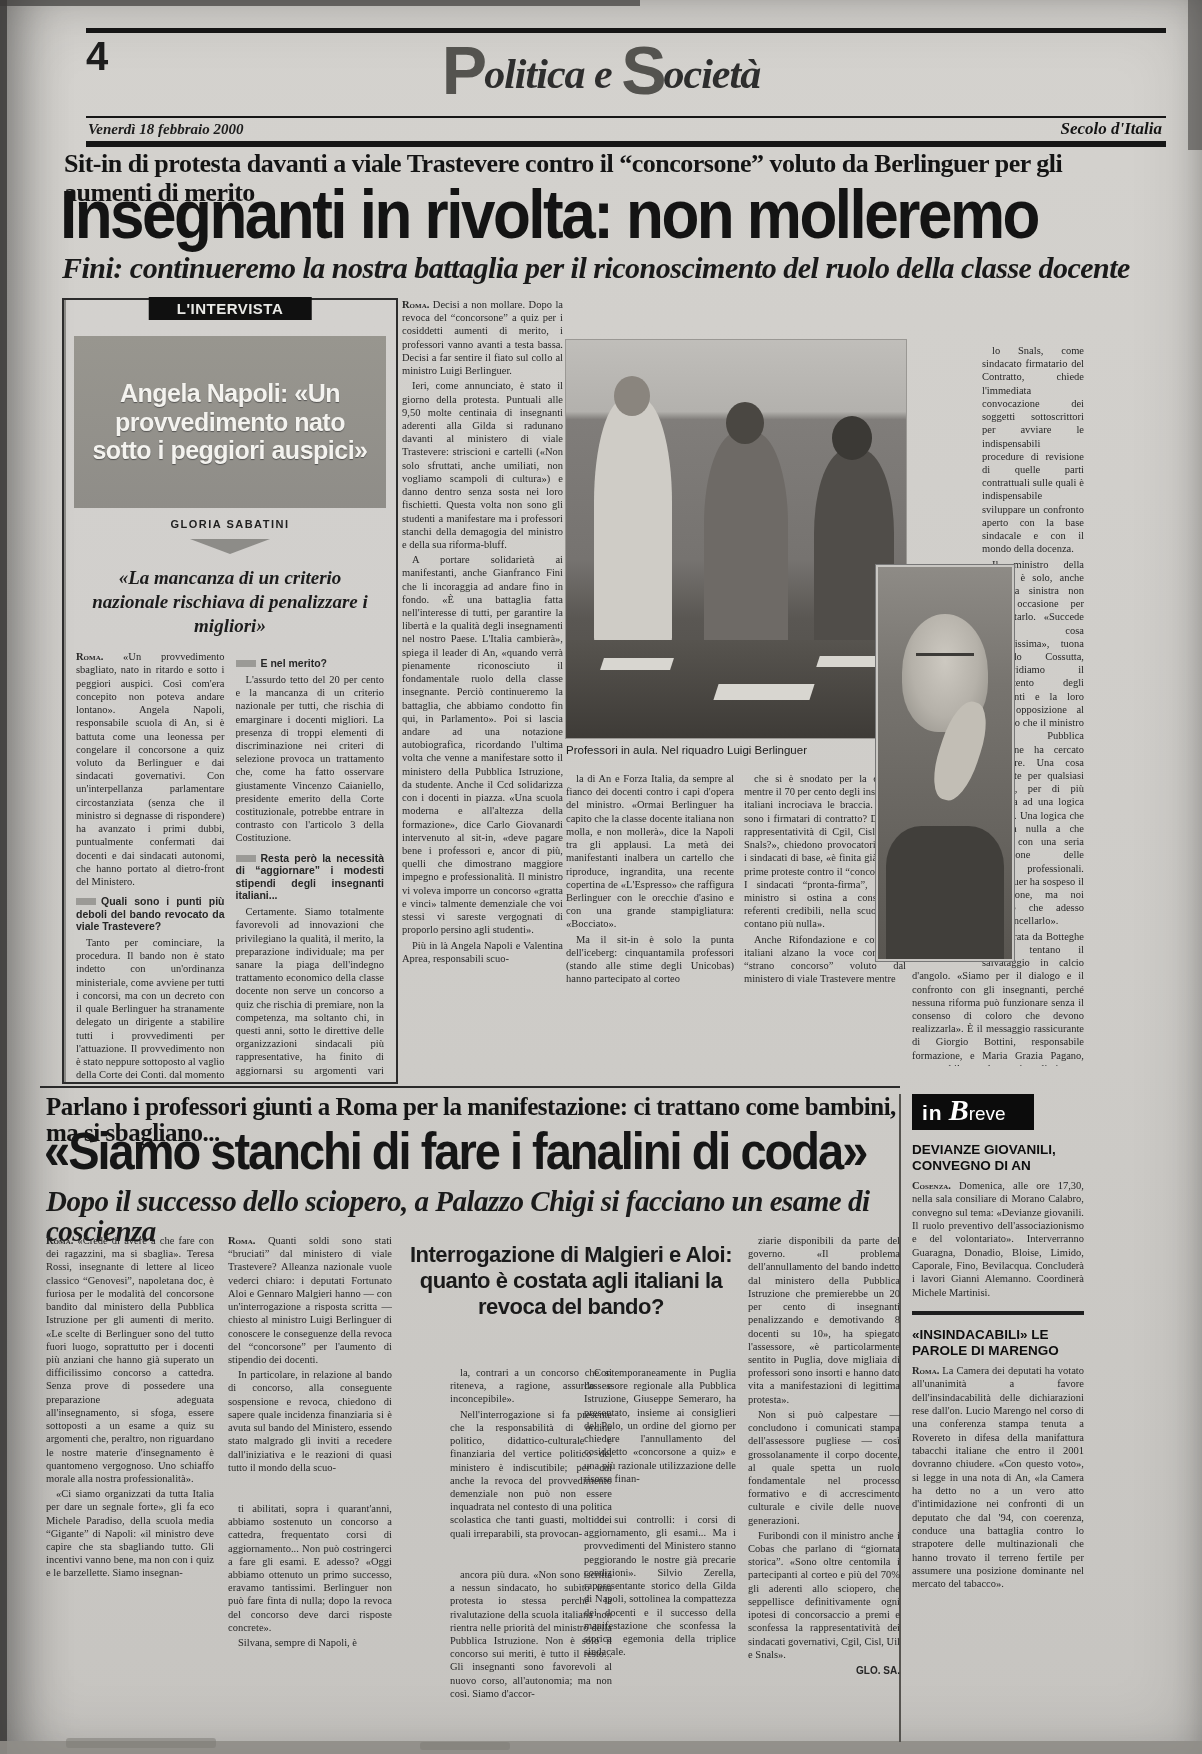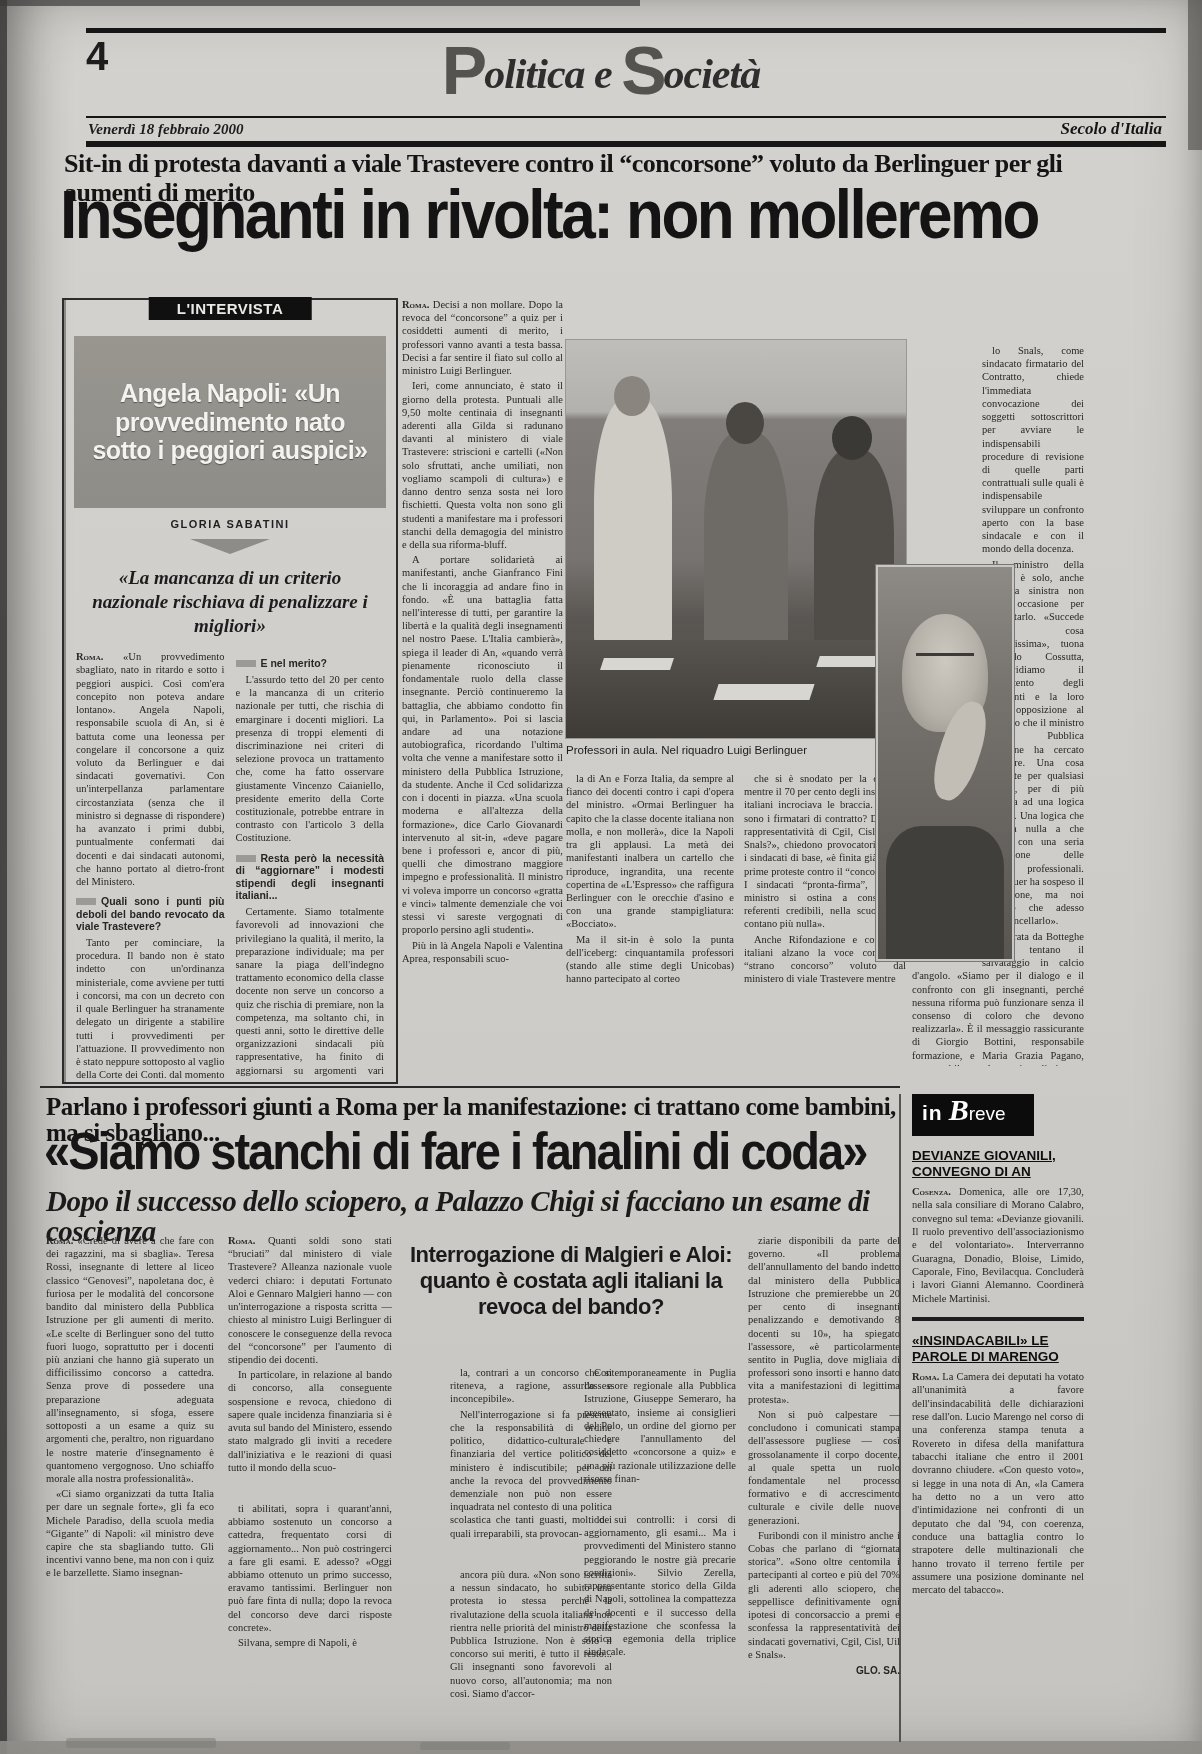--- a/index.html
+++ b/index.html
@@ -80,25 +80,25 @@
   .vrule{position:absolute;left:899px;top:1094px;width:2px;height:648px;background:#55534f;}
   .kicker2{position:absolute;left:46px;top:1094px;width:856px;font:700 25px/1.05 "Liberation Serif",serif;color:#141414;letter-spacing:-.5px;}
   .headline2{position:absolute;left:44px;top:1124px;width:860px;font:700 47px/1 "Liberation Sans",sans-serif;color:#161616;
     letter-spacing:-2px;transform:scaleY(1.12);transform-origin:top left;}
   .subhead2{position:absolute;left:46px;top:1186px;width:856px;font:700 italic 29px/1.05 "Liberation Serif",serif;color:#1a1a1a;letter-spacing:-.5px;}
   .inset-headline{position:absolute;left:398px;top:1242px;width:346px;height:112px;text-align:center;
     font:700 22px/1.18 "Liberation Sans",sans-serif;color:#1a1a1a;letter-spacing:-.5px;}
 
   
   .sidebar{position:absolute;left:912px;top:1094px;width:172px;height:652px;overflow:hidden;}
-  .ib-logo{display:inline-block;background:#0c0c0c;color:#fff;padding:4px 12px 12px 10px;min-width:100px;}
+  .ib-logo{display:inline-block;background:#0c0c0c;color:#fff;padding:4px 12px 6px 10px;min-width:100px;}
   .ib-logo .lg-in{font:700 21px/1 "Liberation Sans",sans-serif;letter-spacing:1px;}
   .ib-logo .bcap{font:700 italic 30px/0.8 "Liberation Serif",serif;margin-left:6px;}
   .ib-logo .lg-rest{font:400 19px/1 "Liberation Sans",sans-serif;}
-  .ib-head{font:700 13.5px/1.15 "Liberation Sans",sans-serif;color:#0e0e0e;margin:12px 0 6px;text-decoration:underline;}
+  .ib-head{font:700 13.5px/1.15 "Liberation Sans",sans-serif;color:#0e0e0e;margin:12px 0 6px;}
   .ib-text{font:10.5px/1.27 "Liberation Serif",serif;text-align:justify;color:#262626;}
   .ib-rule{height:4px;background:#1d1d1d;margin:12px 0 2px;}
 </style>
 </head>
 <body>
 
 <div class="page">
 
   <div class="edge edge-left"></div>
   <div class="edge edge-top"></div>
@@ -110,20 +110,21 @@
   <div class="rule" style="left:86px;top:28px;width:1080px;height:5px;"></div>
   <div class="pagenum">4</div>
   <div class="section-title"><span><span class="cap">P</span>olitica e <span class="cap">S</span>ocietà</span></div>
   <div class="rule" style="left:86px;top:116px;width:1080px;height:2px;"></div>
   <div class="dateline">Venerdì 18 febbraio 2000</div>
   <div class="masthead">Secolo d'Italia</div>
   <div class="rule" style="left:86px;top:141px;width:1080px;height:6px;"></div>
 
   <div class="kicker1">Sit-in di protesta davanti a viale Trastevere contro il “concorsone” voluto da Berlinguer per gli aumenti di merito</div>
   <div class="headline1">Insegnanti in rivolta: non molleremo</div>
+  <div class="subhead1">Fini: continueremo la nostra battaglia per il riconoscimento del ruolo della classe docente</div>
 
   <div class="ivbox">
     <div class="ivtab">L'INTERVISTA</div>
     <div class="ivpanel">
       <div class="ivtitle">Angela Napoli: «Un provvedimento nato sotto i peggiori auspici»</div>
     </div>
     <div class="ivby">GLORIA SABATINI</div>
     <div class="ivarrow"></div>
     <div class="ivquote">«La mancanza di un criterio nazionale rischiava di penalizzare i migliori»</div>
     <div class="ivcols">

